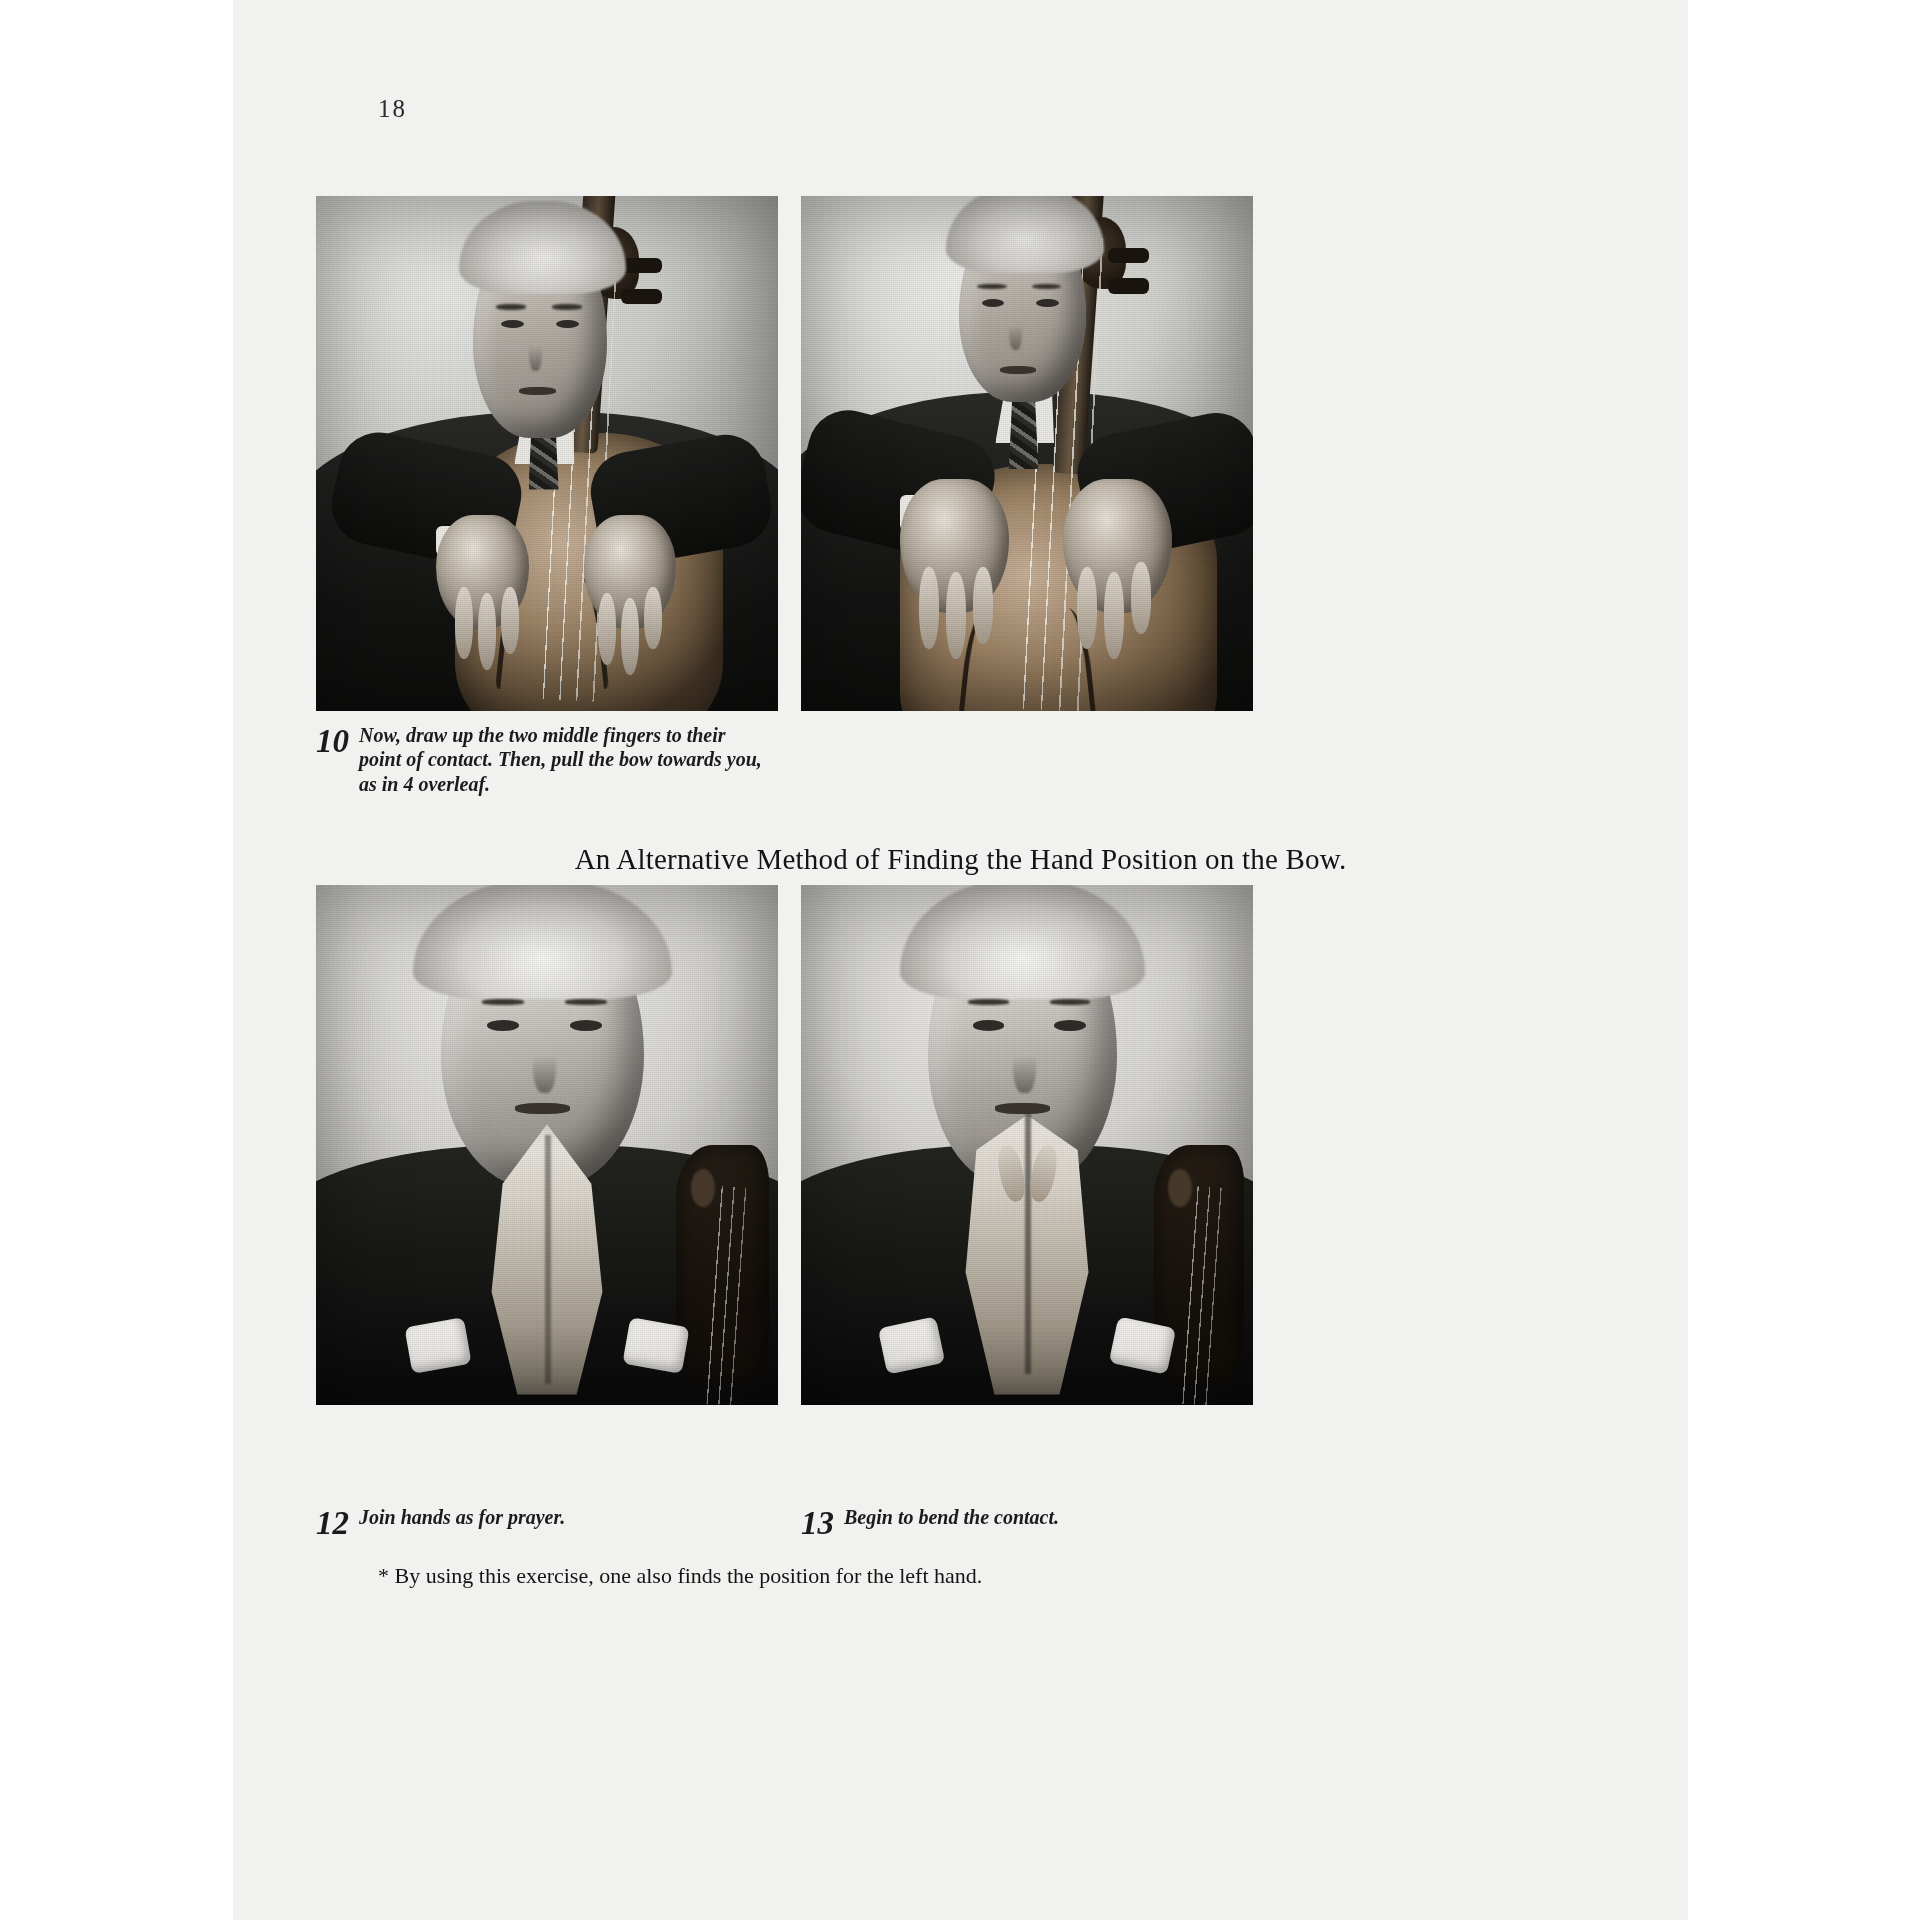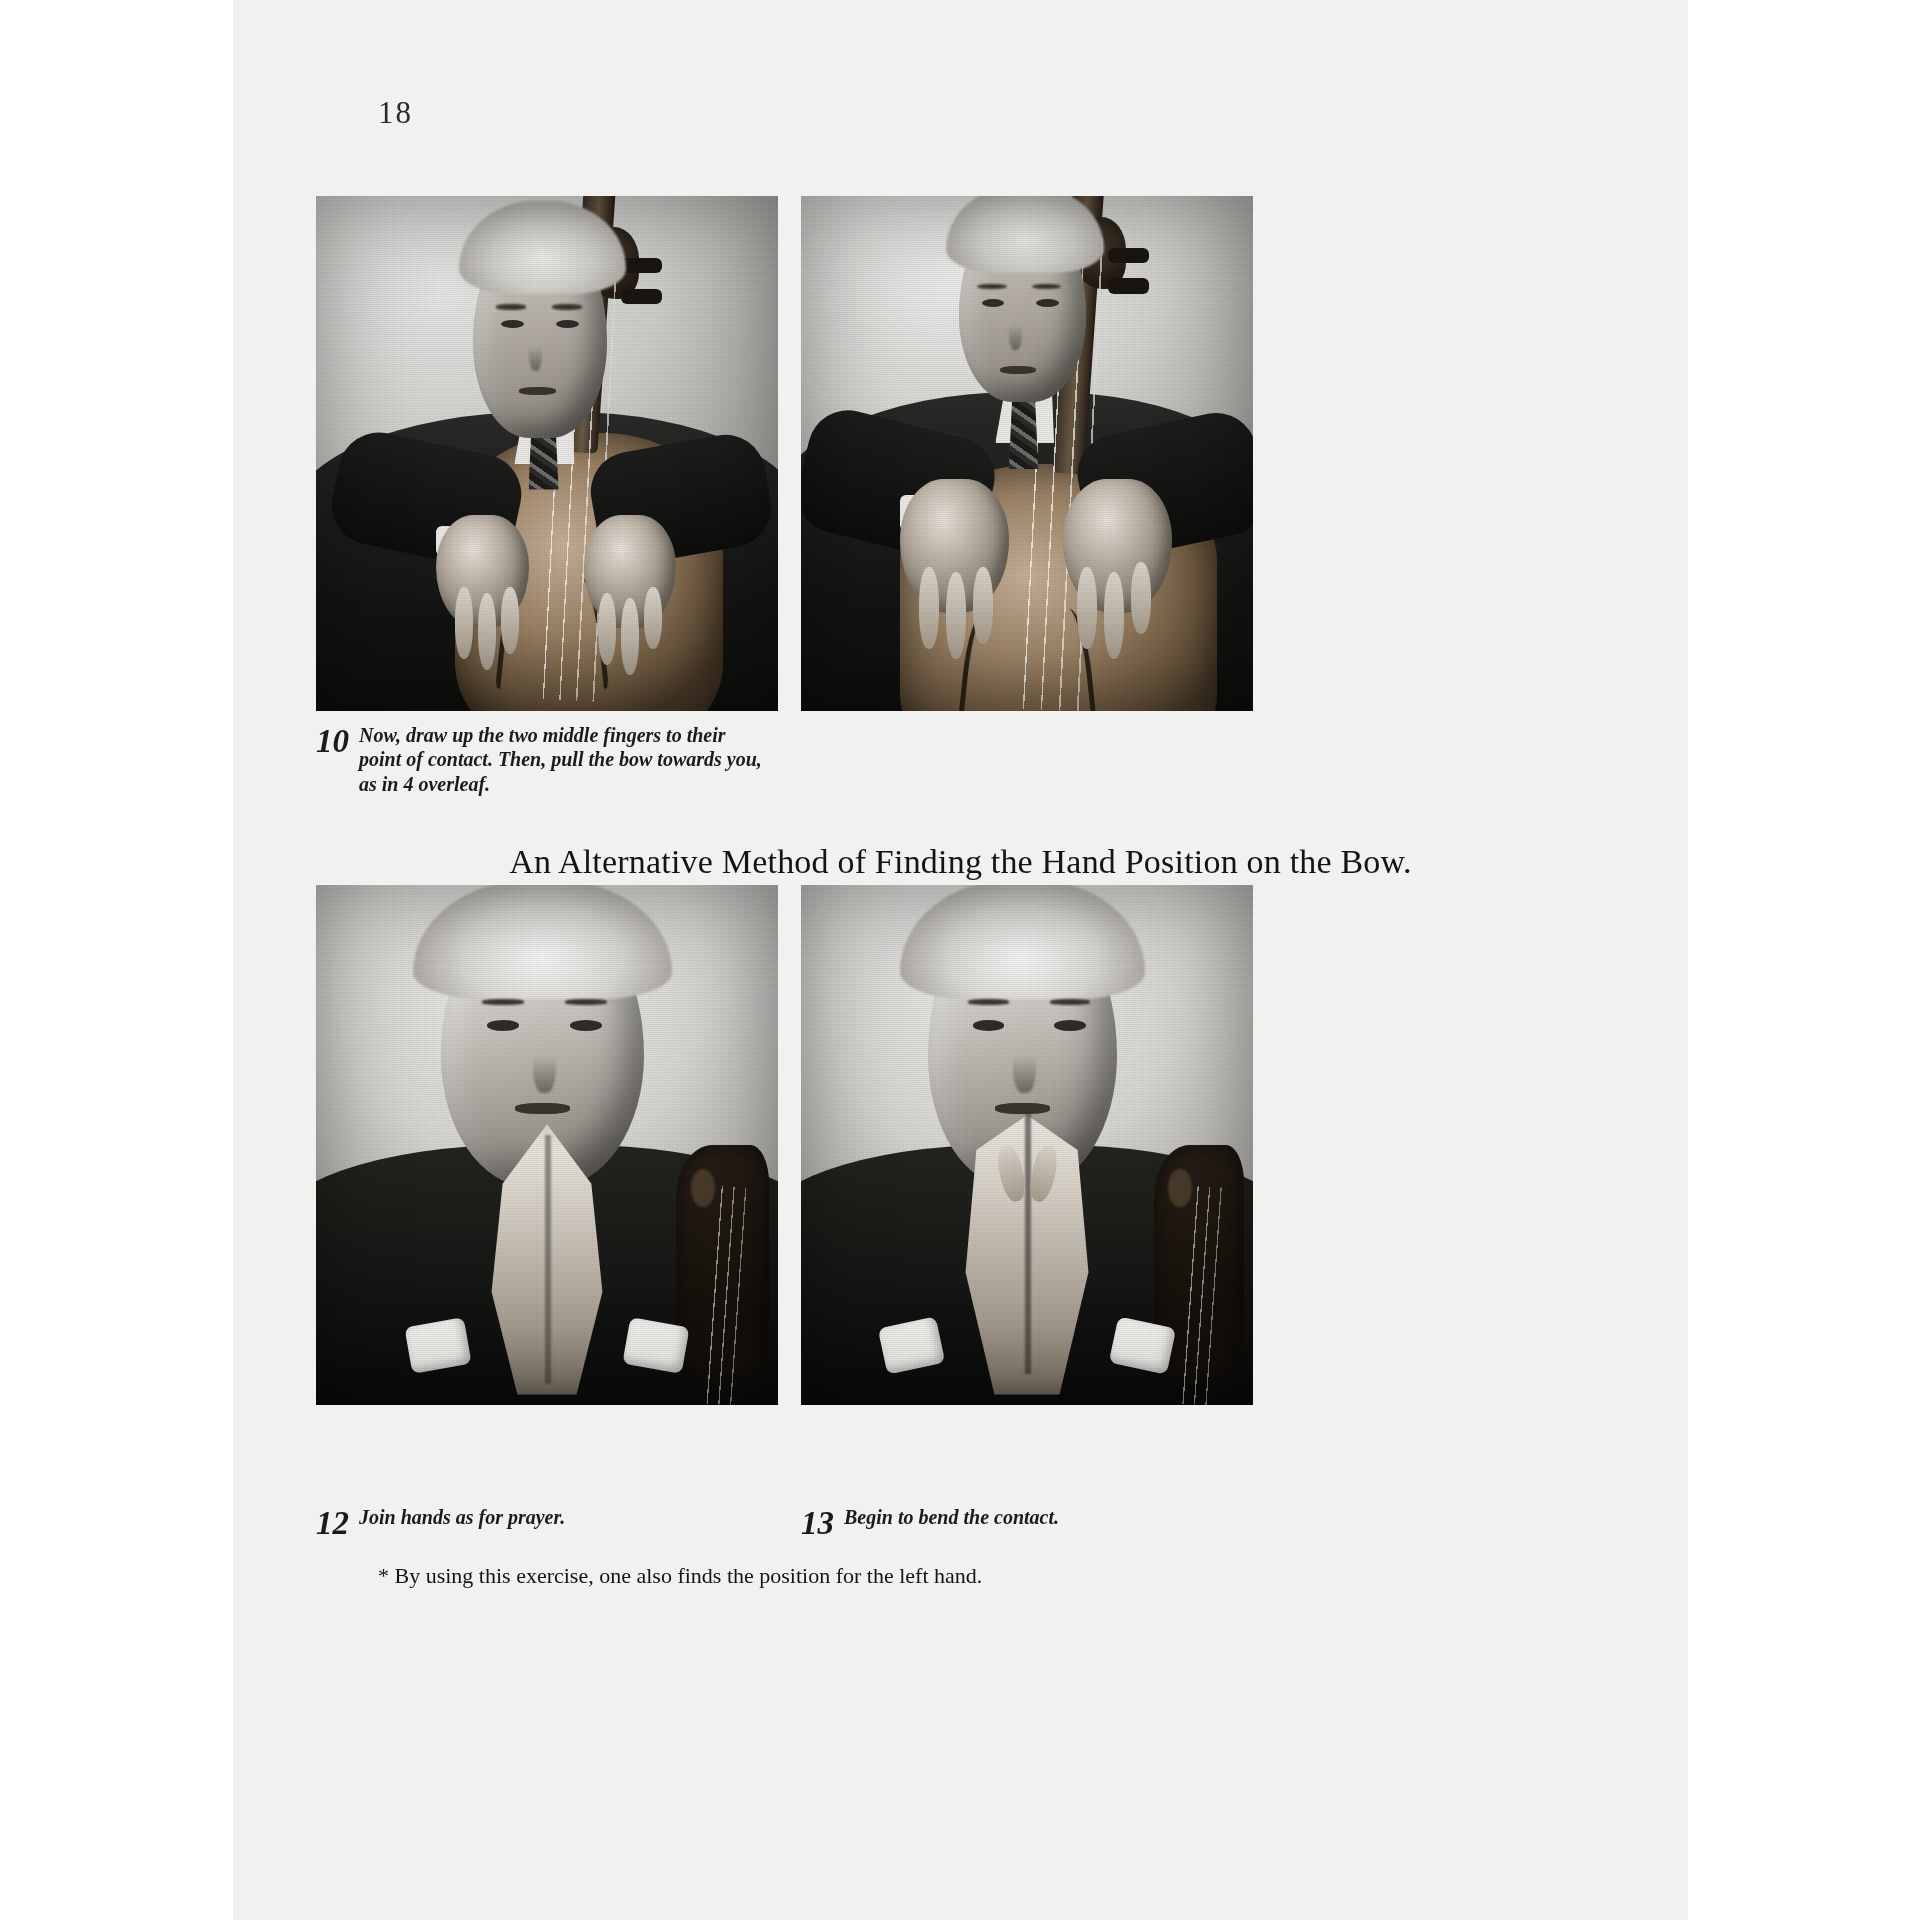--- a/index.html
+++ b/index.html
@@ -19,21 +19,21 @@
     top: 0px;
     width: 1455px;
     height: 1920px;
     background: #f1f1ef;
   }
   .page-number {
     position: absolute;
     left: 145px;
     top: 95px;
     font-family: "Liberation Serif", serif;
-    font-size: 31px;
+    font-size: 25px;
     letter-spacing: 2px;
     color: #2a2a2a;
   }
 
   
   .plate {
     position: absolute;
     overflow: hidden;
     background: #8e8e8e;
   }
@@ -355,21 +355,21 @@
     line-height: 1.22;
   }
 
   .heading {
     position: absolute;
     left: 0;
     top: 843px;
     width: 100%;
     text-align: center;
     font-family: "Liberation Serif", serif;
-    font-size: 34px;
+    font-size: 29px;
     color: #141414;
     letter-spacing: .2px;
   }
   .subheading {
     position: absolute;
     left: 180px;
     top: 892px;
     font-family: "Liberation Serif", serif;
     font-size: 28px;
     color: #141414;

